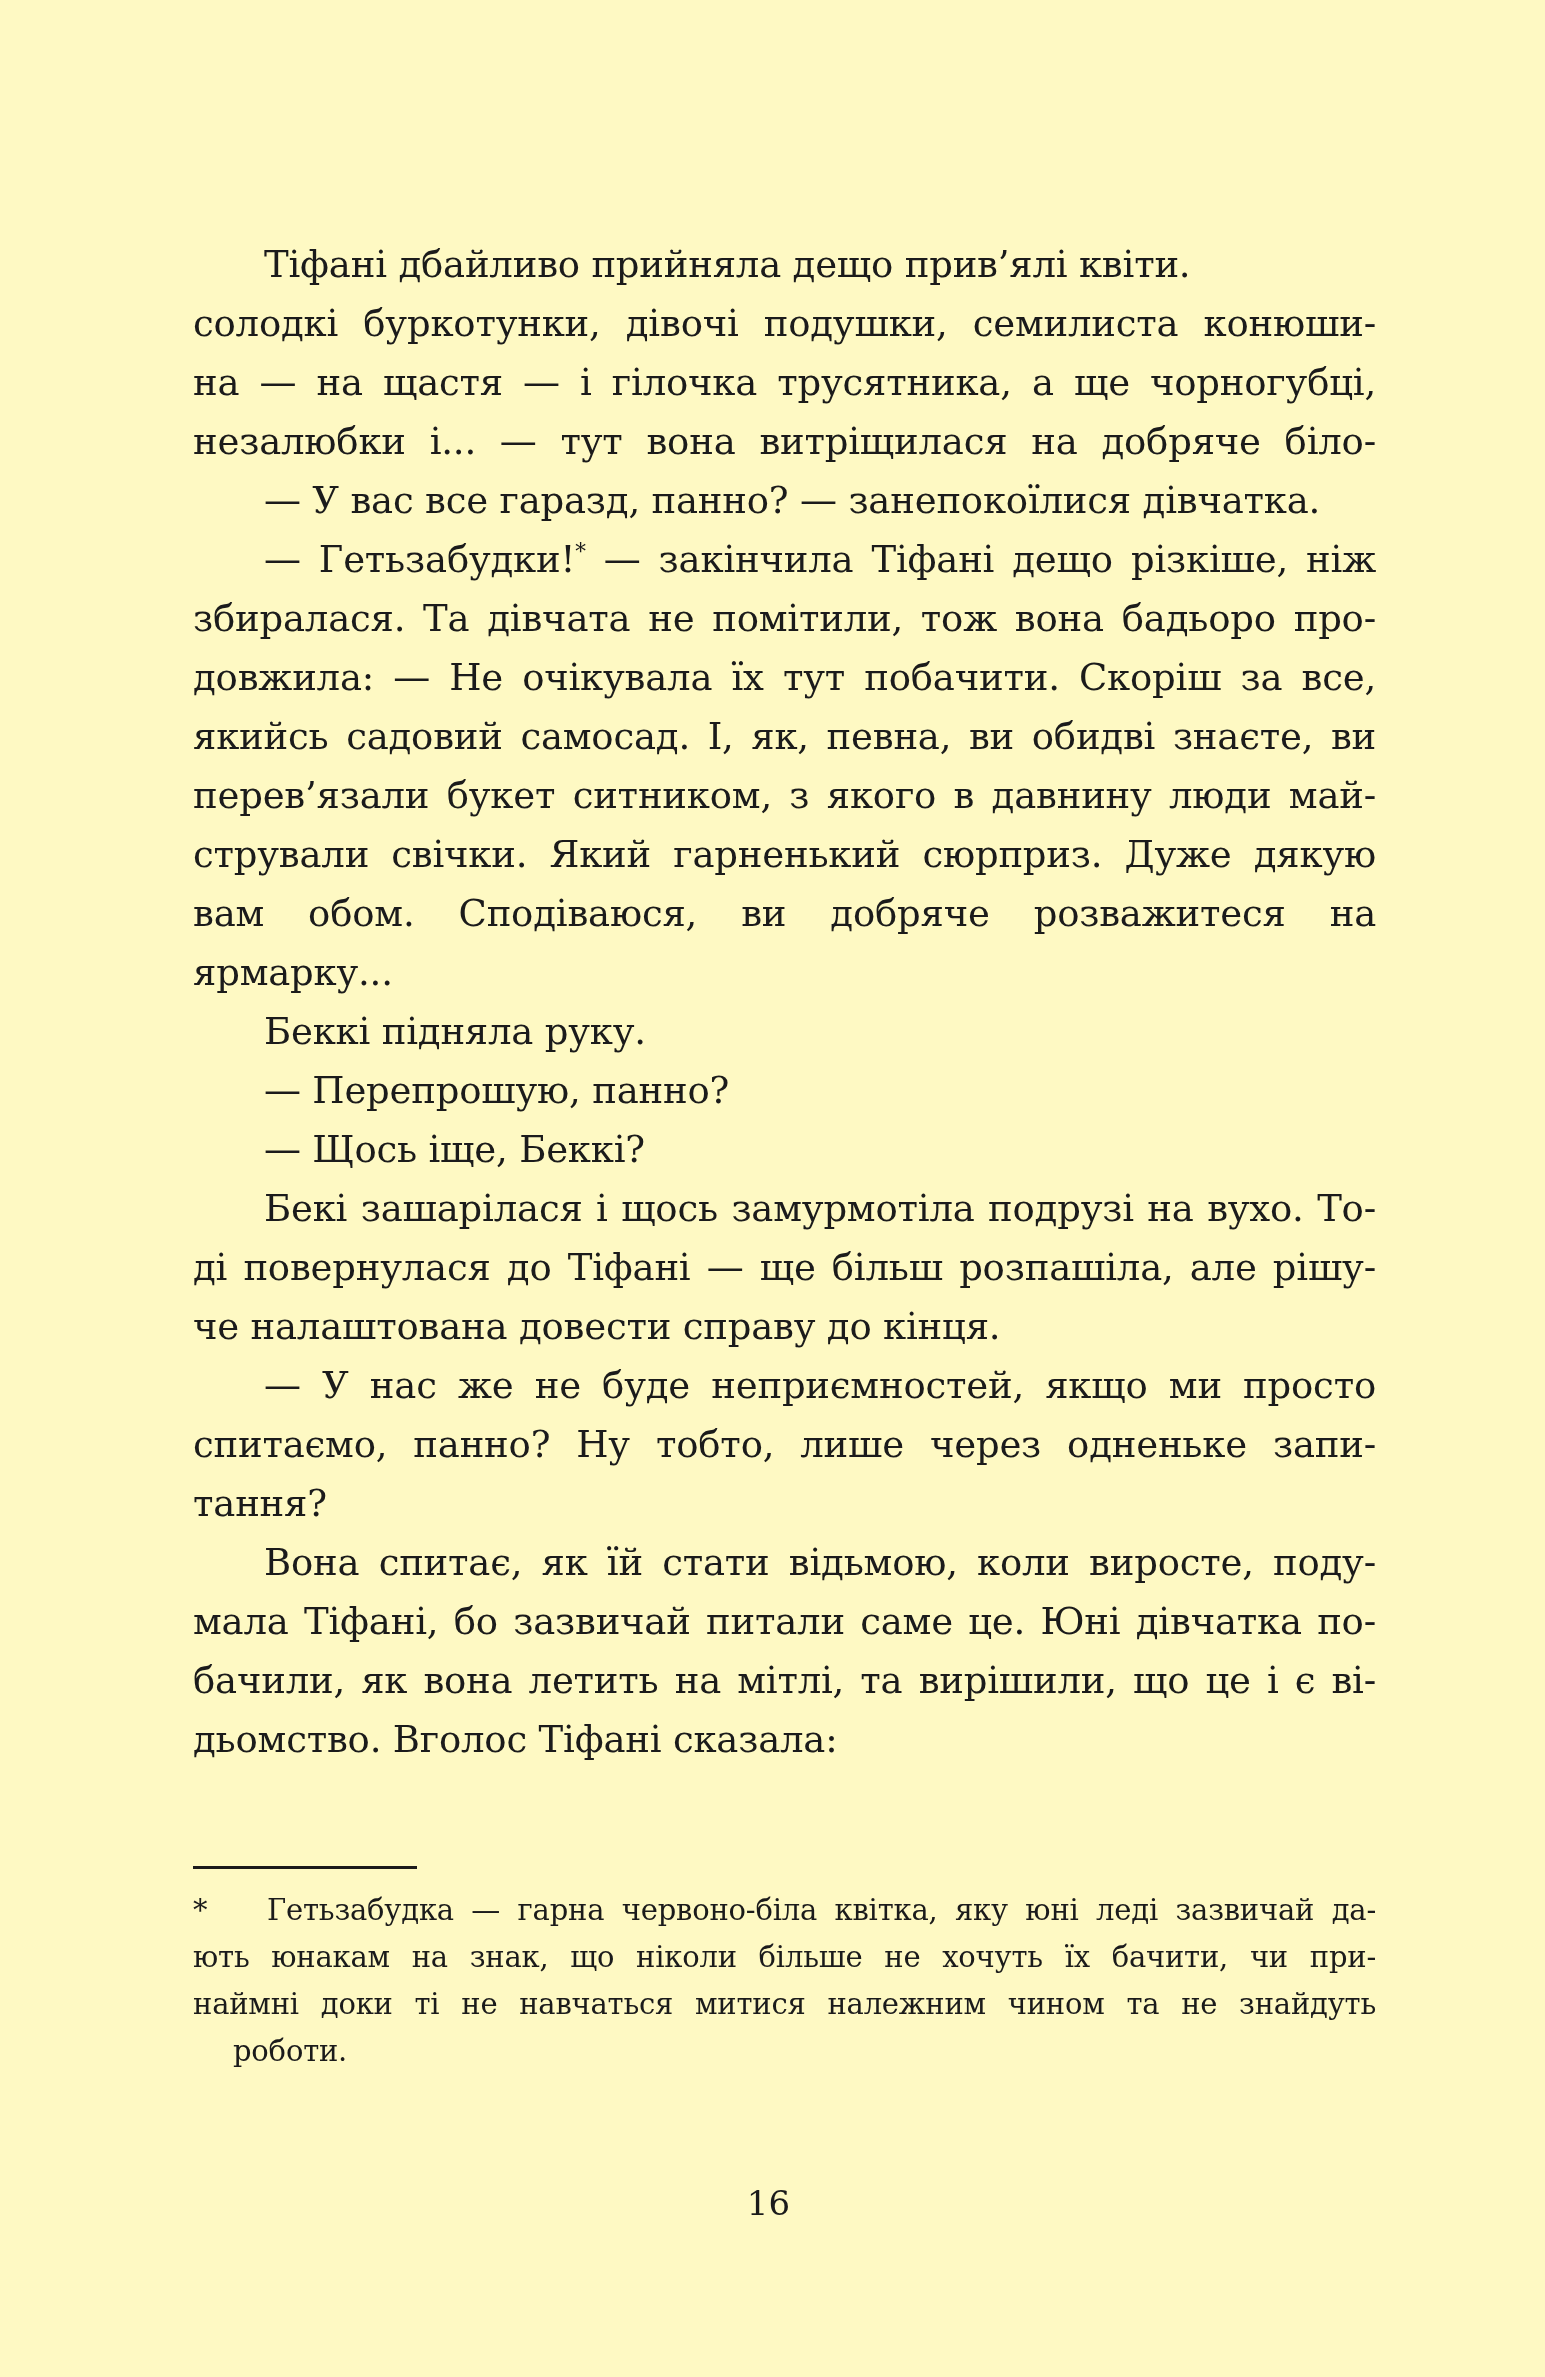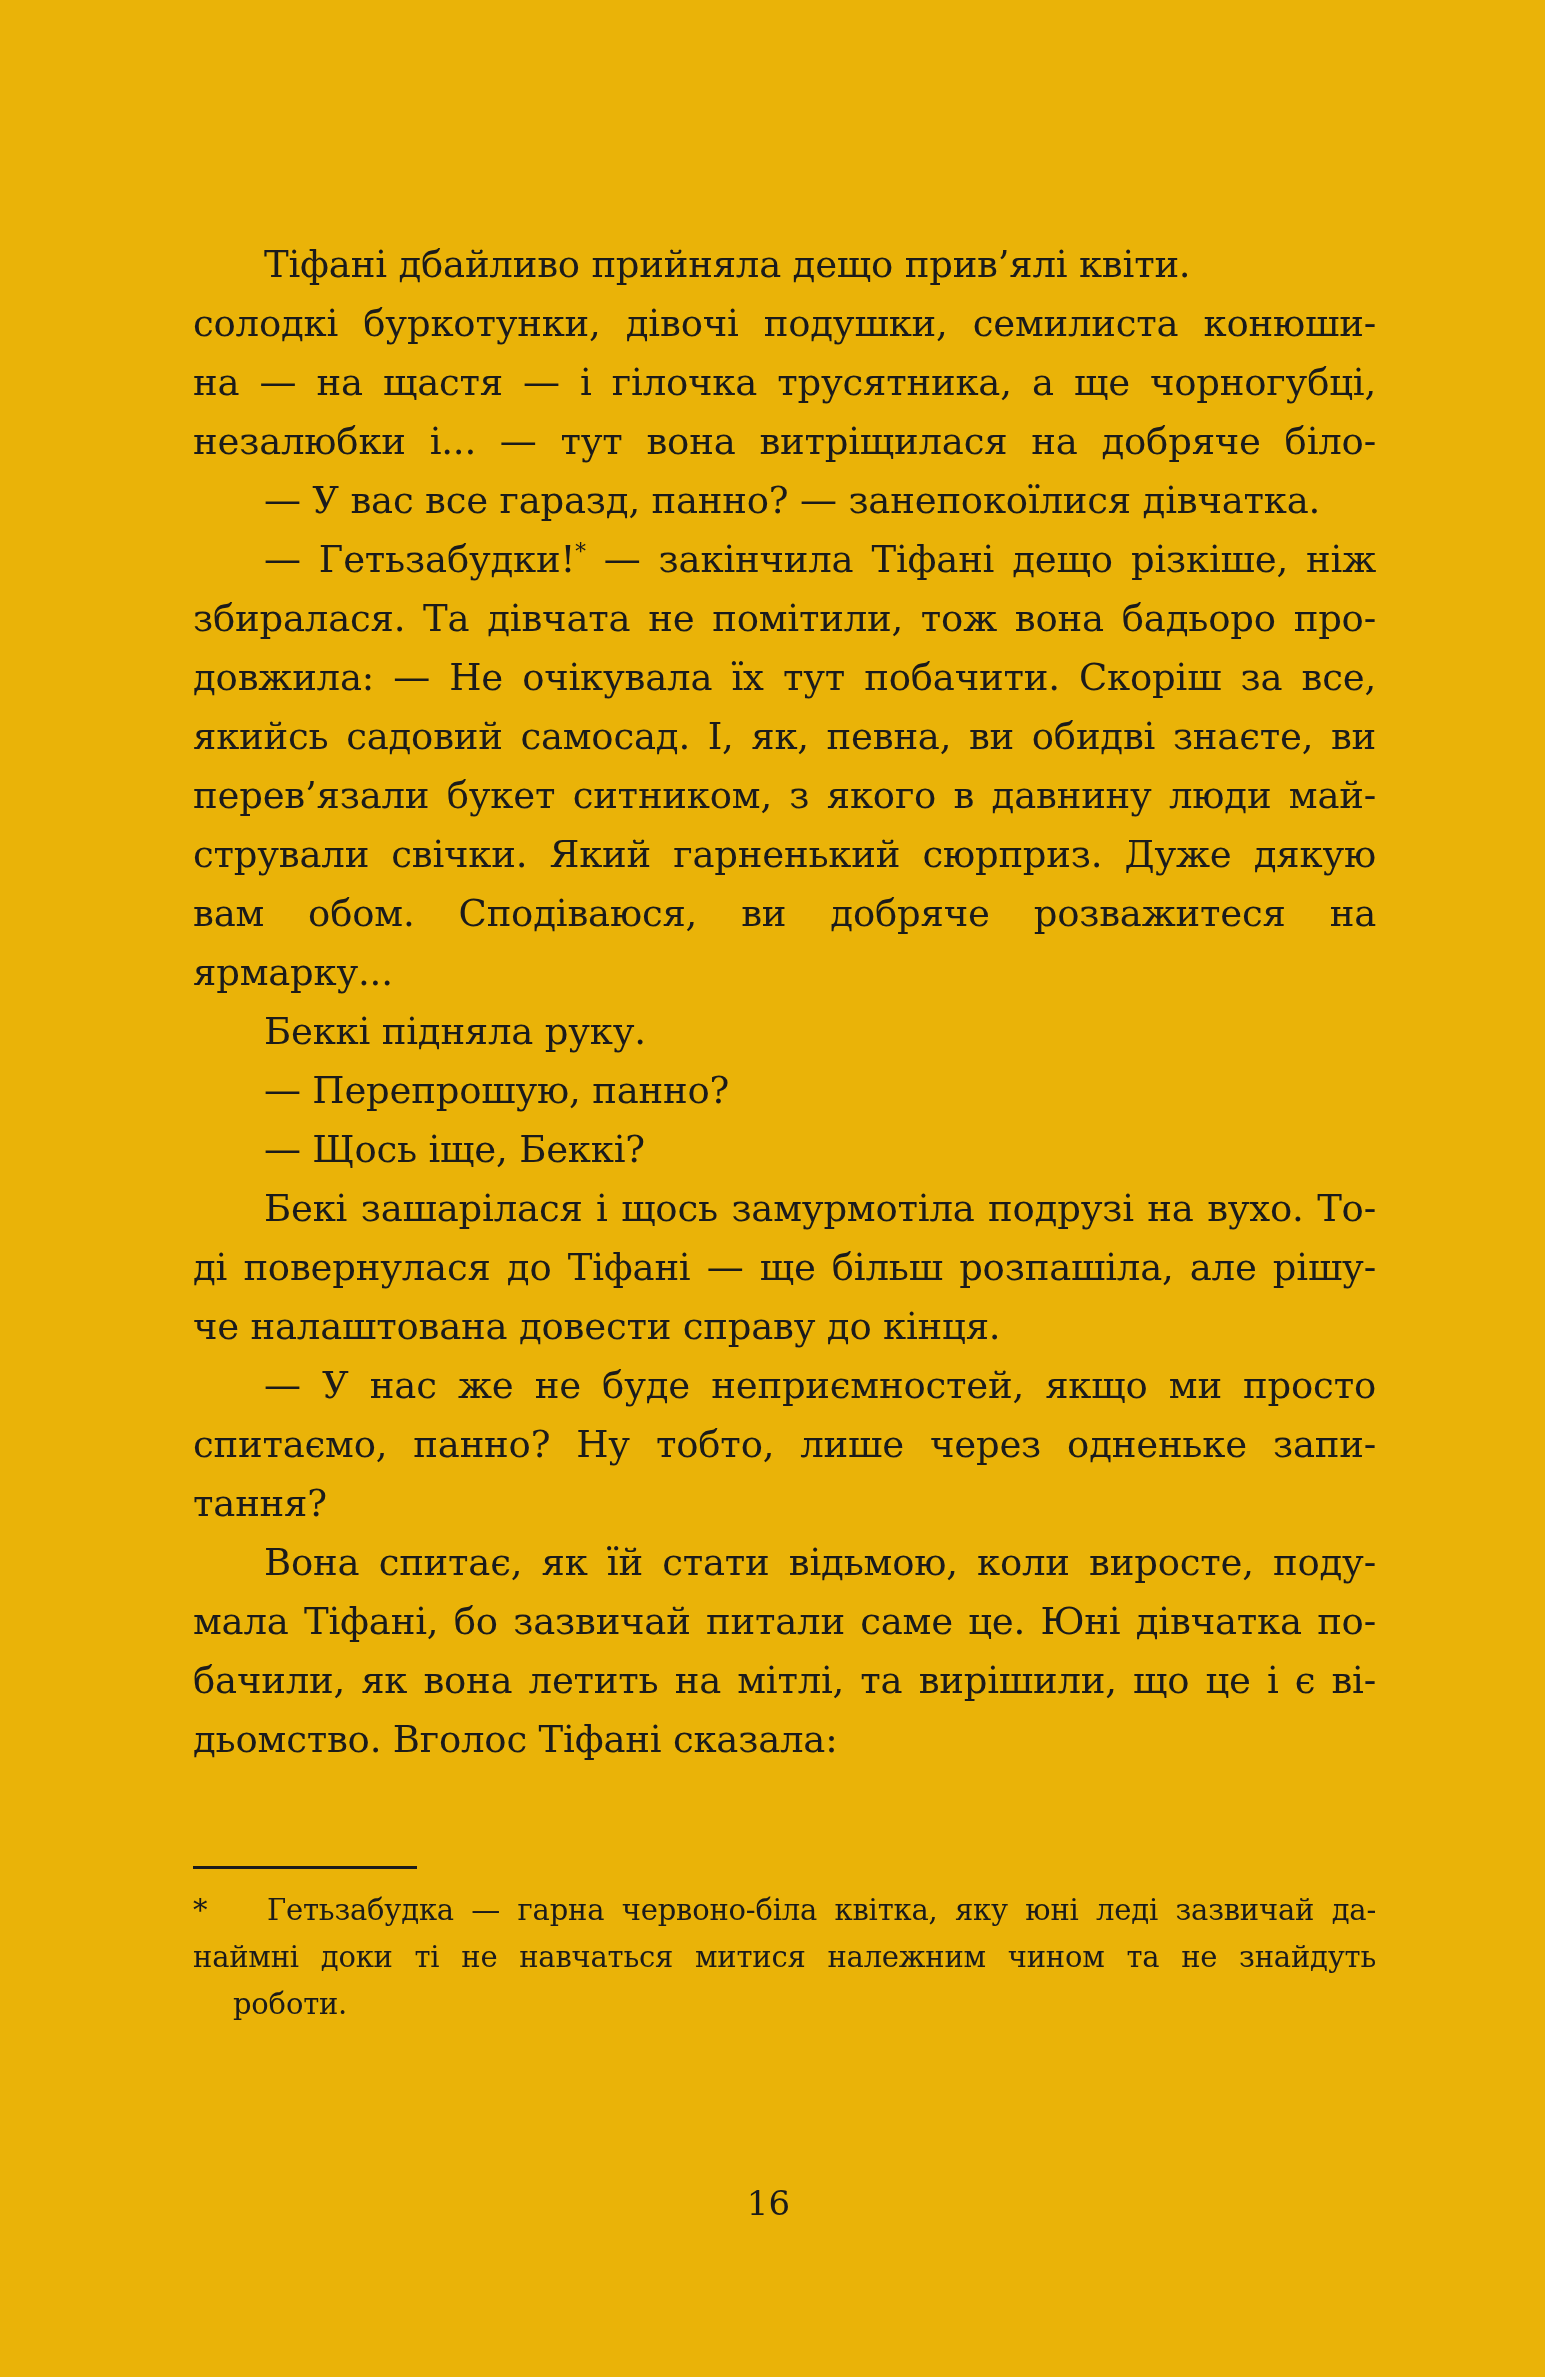--- a/index.html
+++ b/index.html
@@ -1,20 +1,20 @@
 <!DOCTYPE html>
 <html lang="uk" style="font-size:13px"><head>
 <meta charset="utf-8">
 <style>
   html, body { margin: 0; padding: 0; background: #ffffff; }
   .page {
     position: relative;
     width: 1545px;
     height: 2377px;
-    background: #eab308;
+    background: #fef9c3;
     color: #1b1b1b;
     font-family: "DejaVu Serif", serif;
     overflow: hidden;
   }
   .text-block {
     position: absolute;
     left: 193px;
     top: 235px;
     width: 1183px;
     font-size: 37px;
@@ -131,20 +131,21 @@
       <div class="line">бачили, як вона летить на мітлі, та вирішили, що це і є ві-</div>
       <div class="line last">дьомство. Вголос Тіфані сказала:</div>
     </div>
 
   </div>
 
   <div class="footnote-sep"></div>
 
   <div class="footnote">
     <div class="fline"><span class="fn-marker">*</span><span>Гетьзабудка — гарна червоно-біла квітка, яку юні леді зазвичай да-</span></div>
+    <div class="fline">ють юнакам на знак, що ніколи більше не хочуть їх бачити, чи при-</div>
     <div class="fline">наймні доки ті не навчаться митися належним чином та не знайдуть</div>
     <div class="fline last">роботи.</div>
   </div>
 
   <div class="page-number">16</div>
 
 </div>
 
 
 </body></html>

